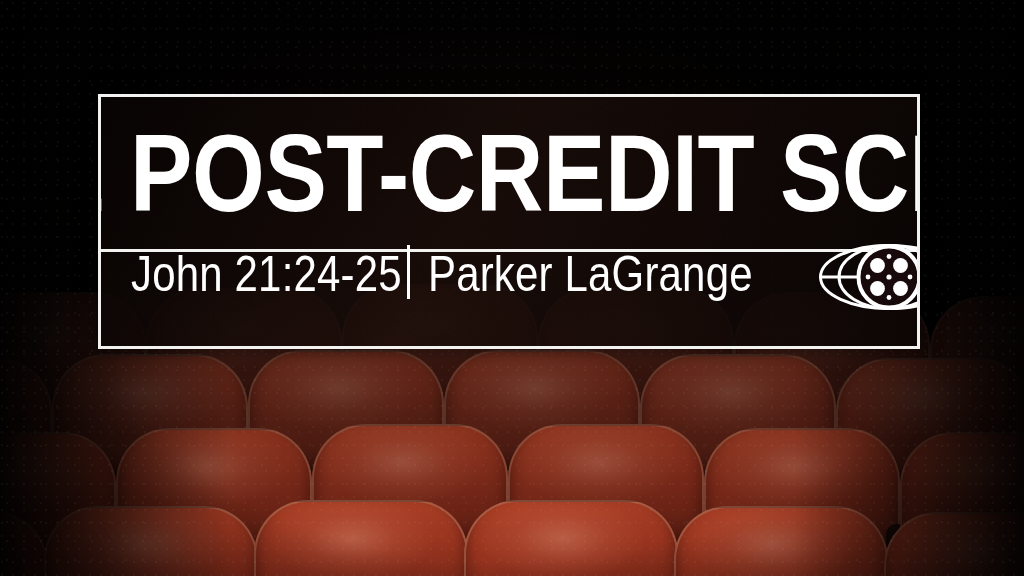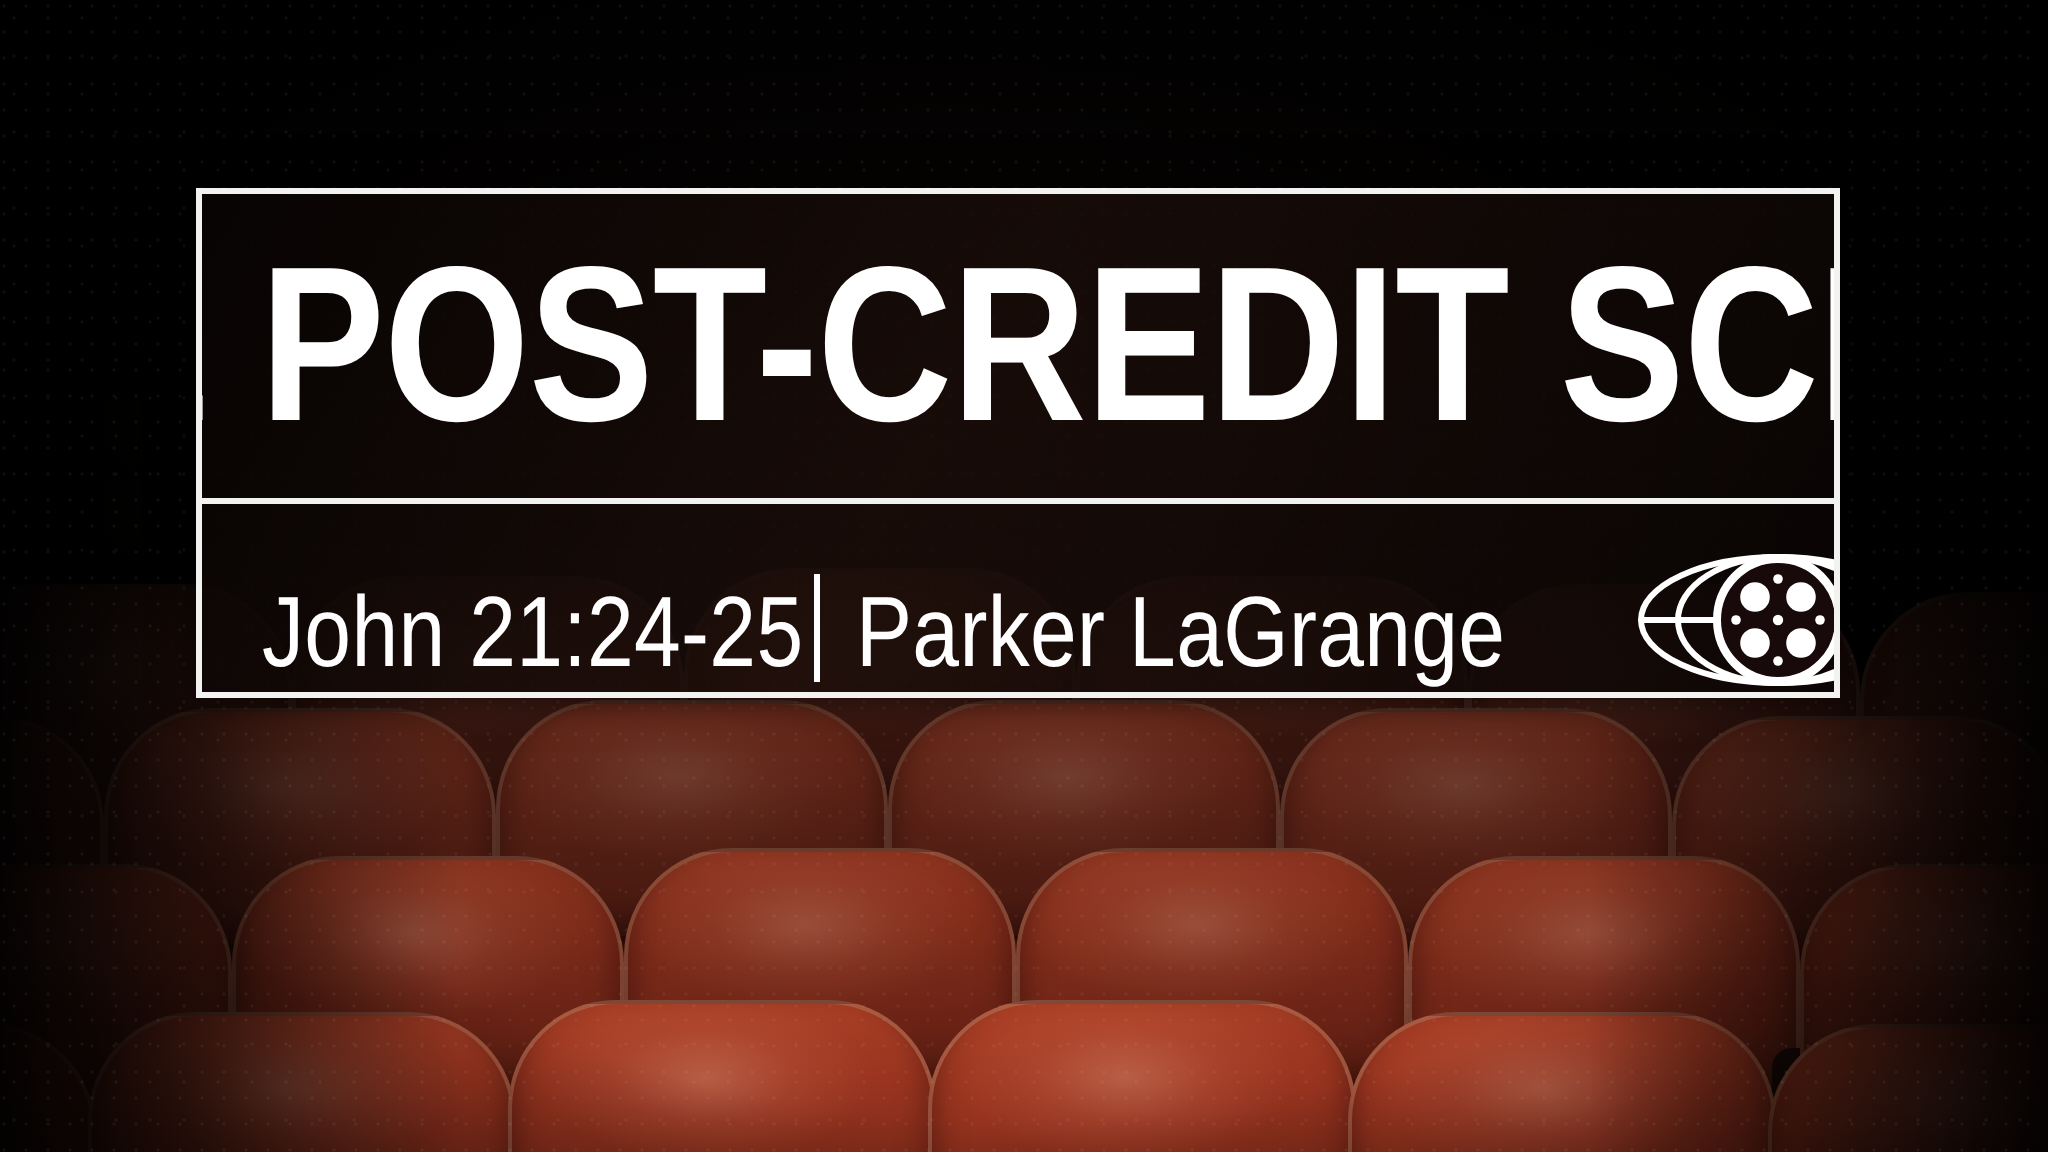--- a/index.html
+++ b/index.html
@@ -155,25 +155,25 @@
   .divider {
     position: absolute;
     left: 0; top: 152px;
     width: 100%;
     height: 3px;
     background: #f2f2f0;
   }
 
   .sub-row {
     position: absolute;
-    left: 0; top: 164px;
+    left: 0; top: 140px;
     width: 100%;
     height: 97px;
     display: flex;
-    align-items: center;
+    align-items: flex-start;
     padding: 0 26px 0 30px;
     overflow: hidden;
   }
 
   .subtitle-group {
     display: flex;
     align-items: baseline;
     flex: 1 1 auto;
     white-space: nowrap;
   }

